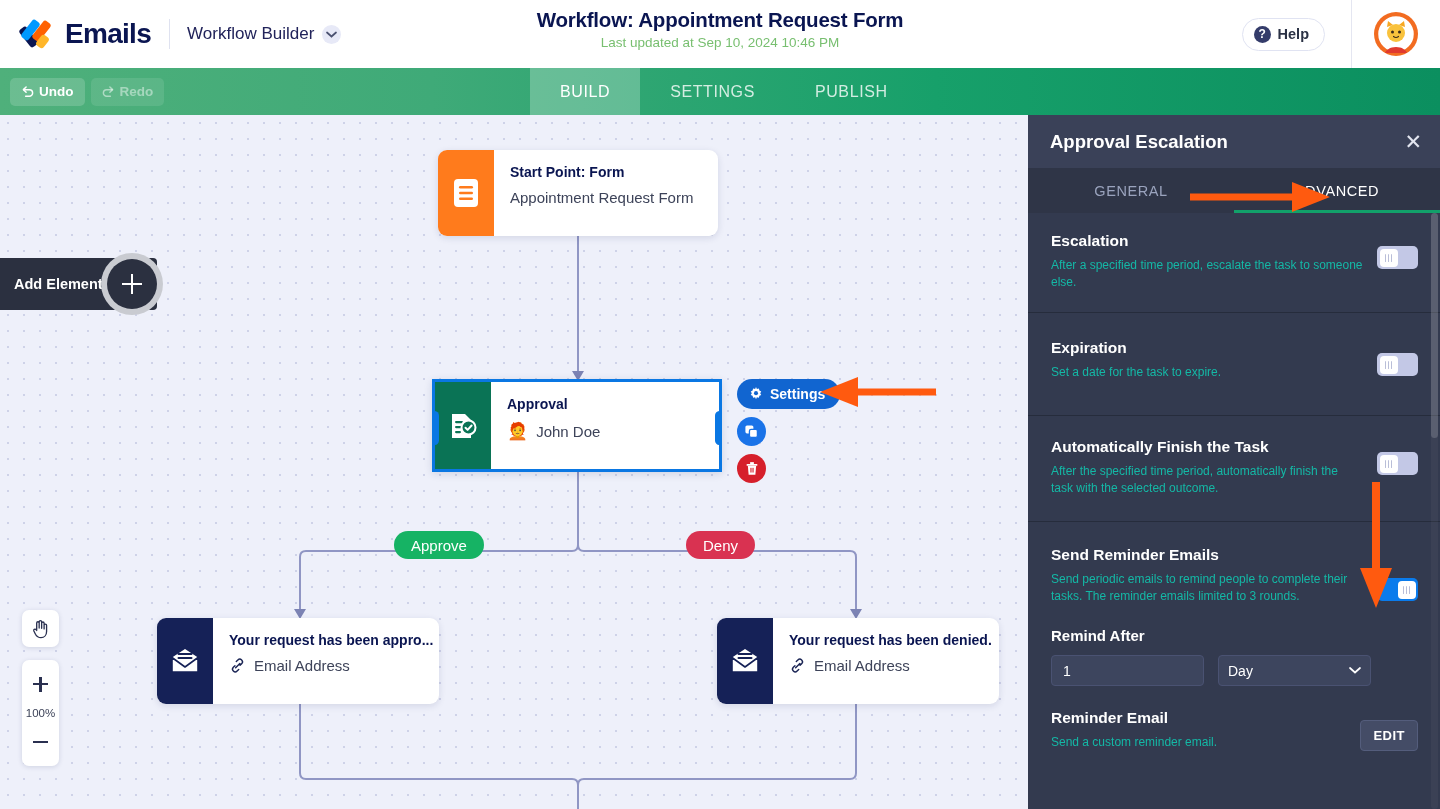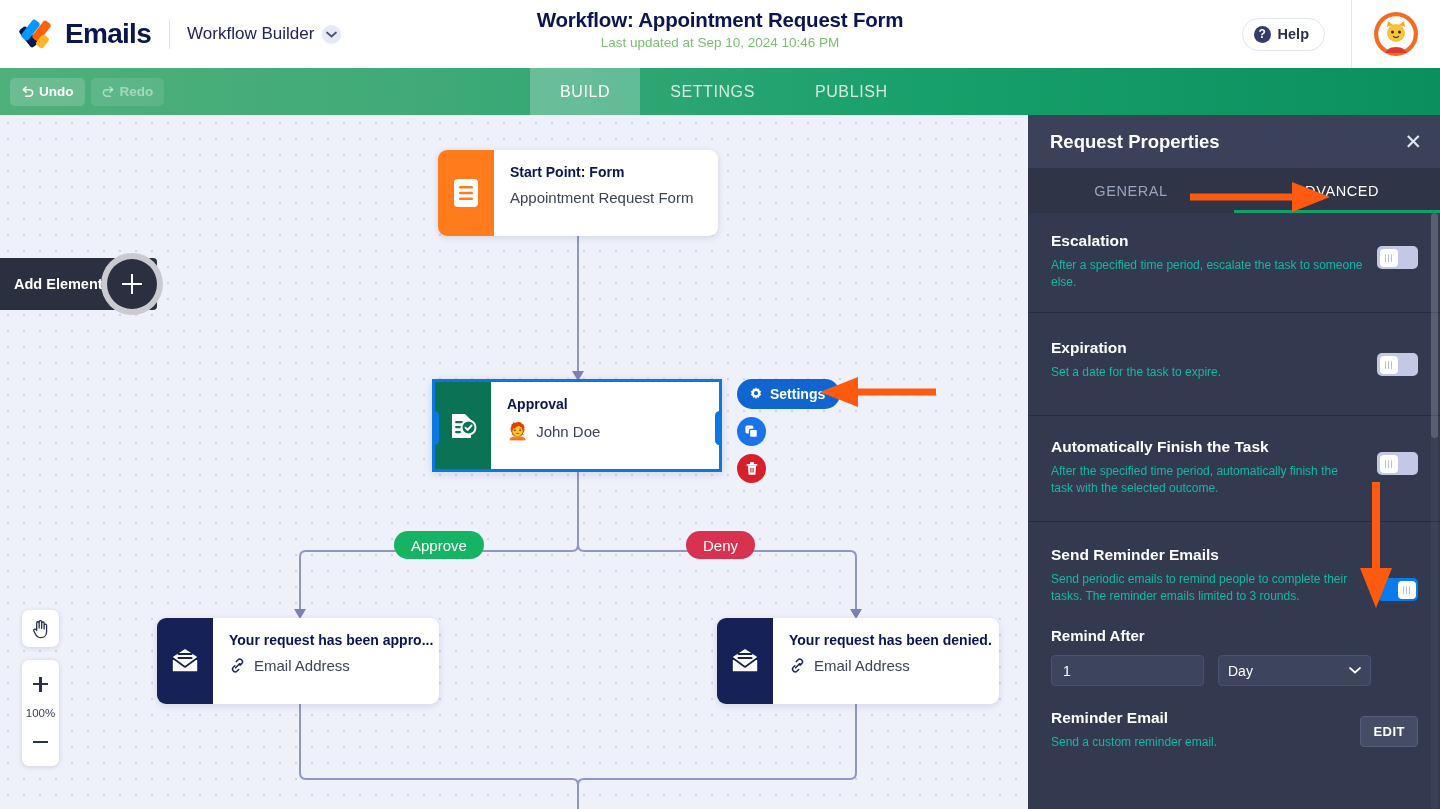--- a/index.html
+++ b/index.html
@@ -252,21 +252,21 @@
     width: 153px; height: 31px; background: #3d455e; border: 1px solid #4a5272;
     border-radius: 4px; color: #ffffff; font-size: 14px; padding: 0 11px;
     font-family: "Liberation Sans", sans-serif;
   }
   .f-select {
     width: 153px; height: 31px; background: #3d455e; border: 1px solid #4a5272;
     border-radius: 4px; color: #ffffff; font-size: 14px; padding: 0 9px;
     display: flex; align-items: center; justify-content: space-between; cursor: pointer;
   }
   .psec-email {
-    padding: 18px 22px 20px 23px; display: flex; align-items: flex-start;
+    padding: 18px 22px 20px 23px; display: flex; align-items: flex-end;
     justify-content: space-between; gap: 0;
   }
   .edit-btn {
     flex: none; background: #444c66; border: 1px solid #545d7c; border-radius: 4px;
     color: #ffffff; font-size: 13px; font-weight: bold; letter-spacing: 0.5px;
     padding: 7px 12px; cursor: pointer; margin-top: 7px;
   }
   .pscrollbar {
     position: absolute; right: 2px; top: 98px; width: 7px; height: 596px;
     background: rgba(255,255,255,0.04); border-radius: 4px;
@@ -494,21 +494,21 @@
     </div>
     <div class="zoom-card">
       <div class="zbtn zbtn-plus" style="position:relative"></div>
       <div class="zlabel">100%</div>
       <div class="zbtn zbtn-minus" style="position:relative"></div>
     </div>
   </div>
 
   <div class="panel">
     <div class="panel-head">
-      <div class="panel-title">Request Properties</div>
+      <div class="panel-title">Approval Escalation</div>
       <div class="panel-close">✕</div>
     </div>
     <div class="panel-tabs">
       <div class="ptab">GENERAL</div>
       <div class="ptab active">ADVANCED</div>
     </div>
 
     <div class="panel-scroll">
 
       <div class="psec">

